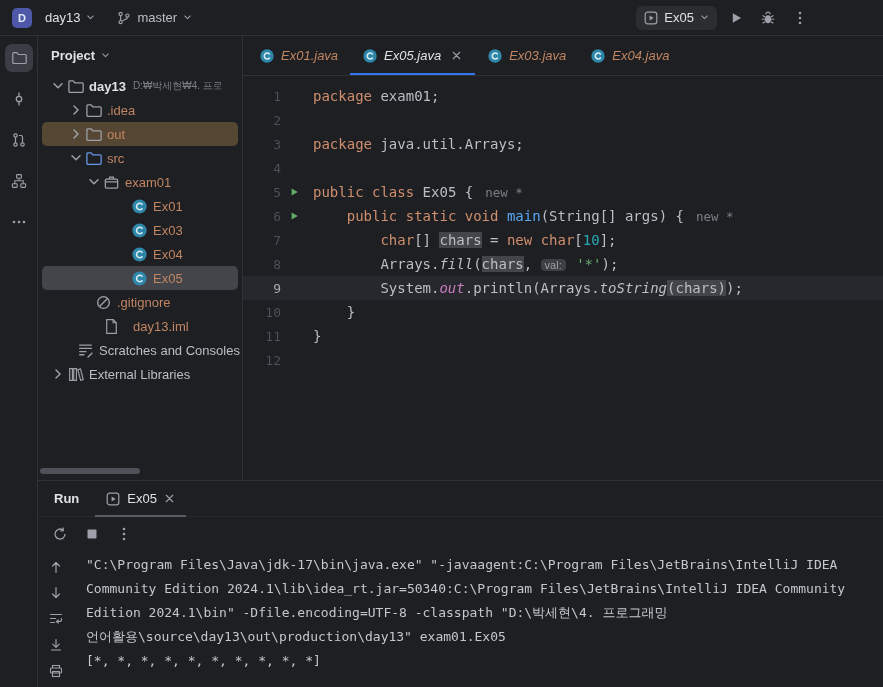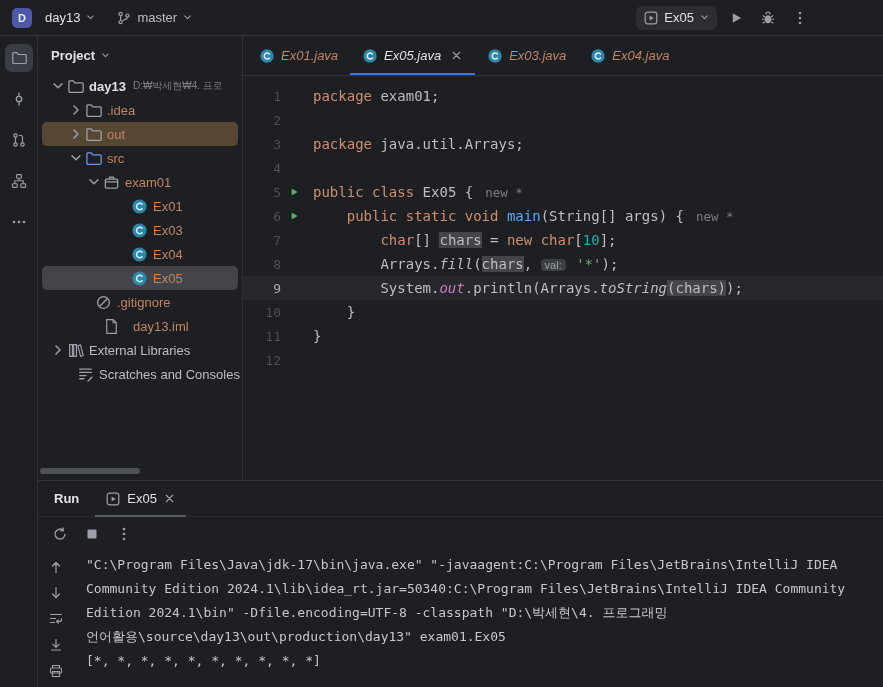--- a/index.html
+++ b/index.html
@@ -363,43 +363,43 @@
               <div class="tree-row" style="padding-left: 40px; gap: 8px;">
                 <span class="chev"></span>
                 <span class="icon t-icon">
                   <svg viewBox="0 0 16 16">
                     <path d="M3.5 1.5h6l3 3v10h-9z" fill="none" stroke="currentColor" stroke-width="1.1"></path>
                     <path d="M9.5 1.5v3h3" fill="none" stroke="currentColor" stroke-width="1.1"></path>
                   </svg>
                 </span>
                 <span class="tree-label vcs">day13.iml</span>
               </div>
+              <div class="tree-row" style="padding-left: 22px;">
+                <span class="chev"></span>
+                <span class="icon t-icon">
+                  <svg viewBox="0 0 16 16">
+                    <path d="M2.5 3h11M2.5 6h11M2.5 9h6M2.5 12h4" stroke="currentColor" stroke-width="1.2" stroke-linecap="round" fill="none"></path>
+                    <path d="m10 13.6 4-4 .9.9-4 4-1.3.4z" fill="currentColor"></path>
+                  </svg>
+                </span>
+                <span class="tree-label">Scratches and Consoles</span>
+              </div>
               <div class="tree-row" style="padding-left: 12px;">
                 <span class="chev">
                   <svg viewBox="0 0 16 16">
                     <path d="M6 4 10 8l-4 4" fill="none" stroke="currentColor" stroke-width="1.5" stroke-linecap="round" stroke-linejoin="round"></path>
                   </svg>
                 </span>
                 <span class="icon t-icon">
                   <svg viewBox="0 0 16 16">
                     <path d="M2.5 2.5h2.6v11H2.5zM6.3 2.5h2.6v11H6.3z" fill="none" stroke="currentColor" stroke-width="1.1"></path>
                     <path d="m10.2 3.4 2.5-.7 2.6 10.1-2.5.7z" fill="none" stroke="currentColor" stroke-width="1.1"></path>
                   </svg>
                 </span>
                 <span class="tree-label">External Libraries</span>
-              </div>
-              <div class="tree-row" style="padding-left: 22px;">
-                <span class="chev"></span>
-                <span class="icon t-icon">
-                  <svg viewBox="0 0 16 16">
-                    <path d="M2.5 3h11M2.5 6h11M2.5 9h6M2.5 12h4" stroke="currentColor" stroke-width="1.2" stroke-linecap="round" fill="none"></path>
-                    <path d="m10 13.6 4-4 .9.9-4 4-1.3.4z" fill="currentColor"></path>
-                  </svg>
-                </span>
-                <span class="tree-label">Scratches and Consoles</span>
               </div>
             </div>
           <div class="hthumb"></div>
         </section>
 
         <section class="editor">
           <div class="tabbar" id="tabbar">
               <div class="tab">
                 <span class="icon tab-icon">
                   <svg viewBox="0 0 16 16">

